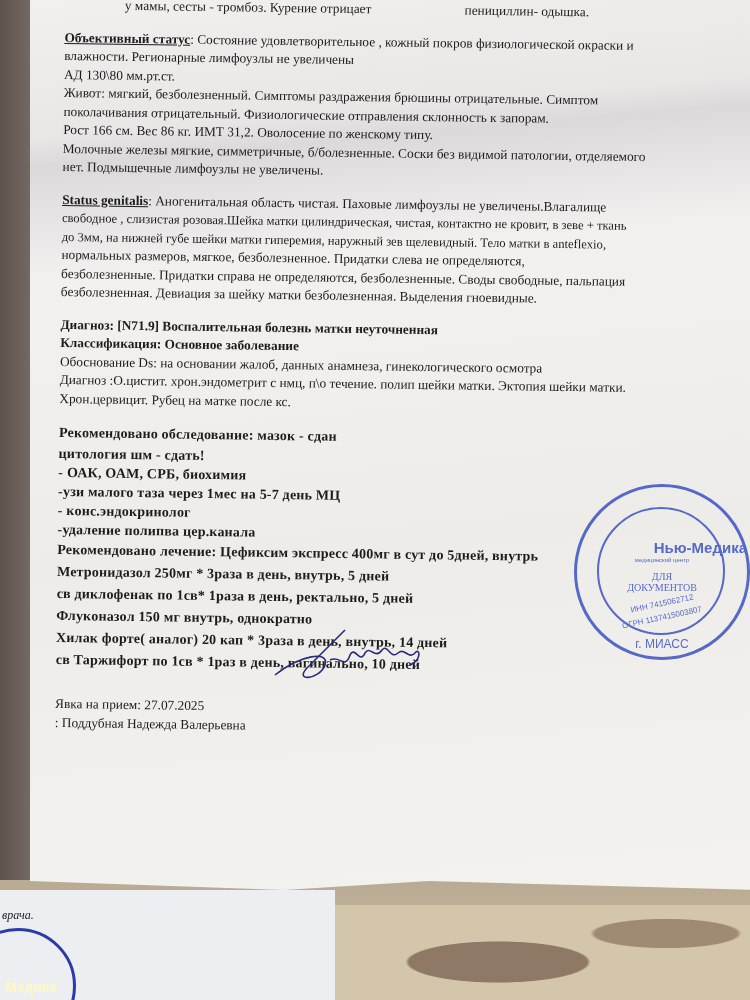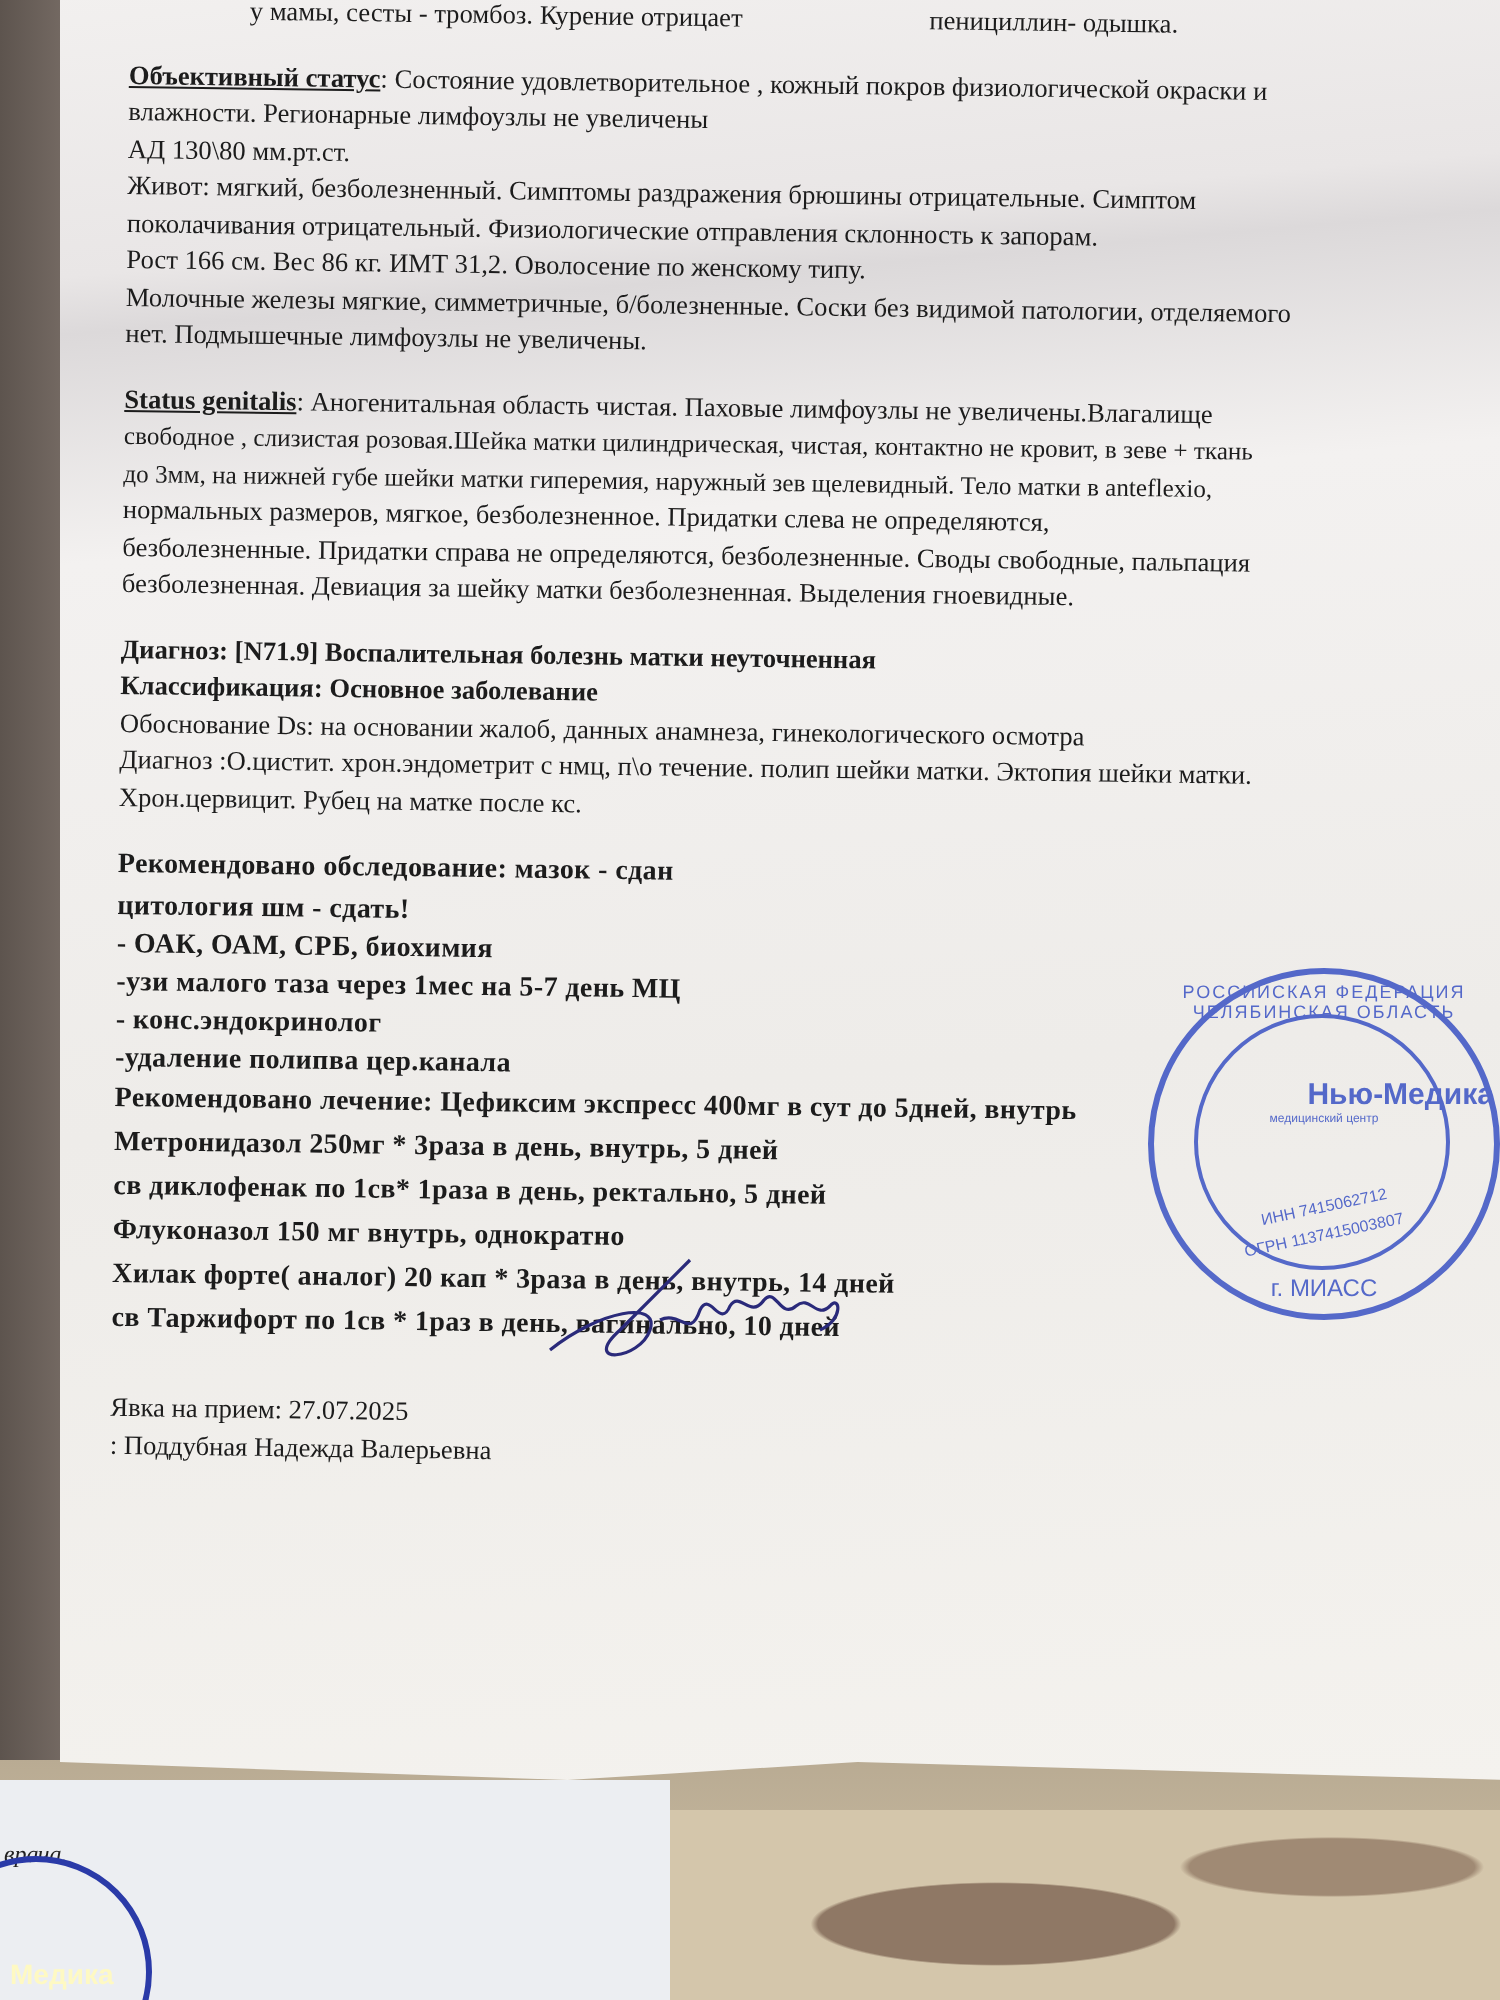--- a/index.html
+++ b/index.html
@@ -11,21 +11,21 @@
   .bg-left { position:absolute; left:0; top:0; width:40px; height:900px;
     background:linear-gradient(90deg,#5d544e,#7a6f68); }
   .bg-bottom { position:absolute; left:0; top:880px; width:750px; height:120px;
     background:linear-gradient(180deg,#b9ab93,#cfc2a6); }
   .pattern { position:absolute; left:330px; top:905px; width:420px; height:95px;
     background:radial-gradient(ellipse at 40% 60%, #8f7865 0 25%, transparent 26%),
                radial-gradient(ellipse at 80% 30%, #a08a74 0 15%, transparent 16%),
                #d4c6ab; }
   .paper2 { position:absolute; left:0; top:890px; width:335px; height:110px;
     background:#eceef2; }
-  .paper2 .text { position:absolute; left:2px; top:30px; font-size:12px; font-style:italic; color:#222; }
+  .paper2 .text { position:absolute; left:2px; top:18px; font-size:12px; font-style:italic; color:#222; }
   .stamp2 { position:absolute; left:-40px; top:928px; width:110px; height:110px;
     border:3px solid #2a3aa8; border-radius:50%; }
   .stamp2 .lbl { position:absolute; left:42px; top:48px; font-family:"Liberation Sans",sans-serif; font-size:14px; color:#fef9c3; font-weight:bold; }
 
   .paper {
     position:absolute; left:30px; top:-5px; width:725px; height:895px;
     background:linear-gradient(175deg,#f2f0ef 0%,#e9e6e6 15%,#dcd9da 18%,#f3f1f0 30%,#eeece9 60%,#f4f2ee 100%);
     clip-path:polygon(0 0,100% 0,100% 100%,55% 99%,35% 100%,0 99%);
   }
   .doc { position:absolute; left:65px; top:0; width:640px; color:#1c1c1c; font-size:13.3px; line-height:18.5px; transform:rotate(0.8deg); transform-origin:0 0; }
@@ -109,19 +109,22 @@
   <p>Явка на прием: 27.07.2025</p>
   <p>: Поддубная Надежда Валерьевна</p>
 </div>
 
 <svg class="sig" width="160" height="60" viewBox="0 0 160 60">
   <path d="M5 50 C 30 30, 60 25, 55 40 C 50 55, 20 58, 40 40 C 55 25, 70 10, 75 5 M 60 35 C 70 30, 75 45, 80 30 C 85 20, 90 40, 95 28 C 100 20, 105 35, 112 25 C 118 18, 120 35, 128 28 C 135 22, 138 35, 145 28 C 150 22, 152 35, 140 40" fill="none" stroke="#2a2a7a" stroke-width="1.6"></path>
 </svg>
 
 <div class="stamp">
   <div class="inner"></div>
-  <div class="ring">РОССИЙСКАЯ ФЕДЕРАЦИЯ ЧЕЛЯБИНСКАЯ ОБЛАСТЬ</div>
   <div class="brand">Нью-Медика</div>
   <div class="sub">медицинский центр</div>
+  <div class="doc1">
+    <div>ДЛЯ</div>
+    <div>ДОКУМЕНТОВ</div>
+  </div>
   <div class="inn">ИНН 7415062712</div>
   <div class="ogrn">ОГРН 1137415003807</div>
   <div class="city">г. МИАСС</div>
 </div>
 
 </body></html>

